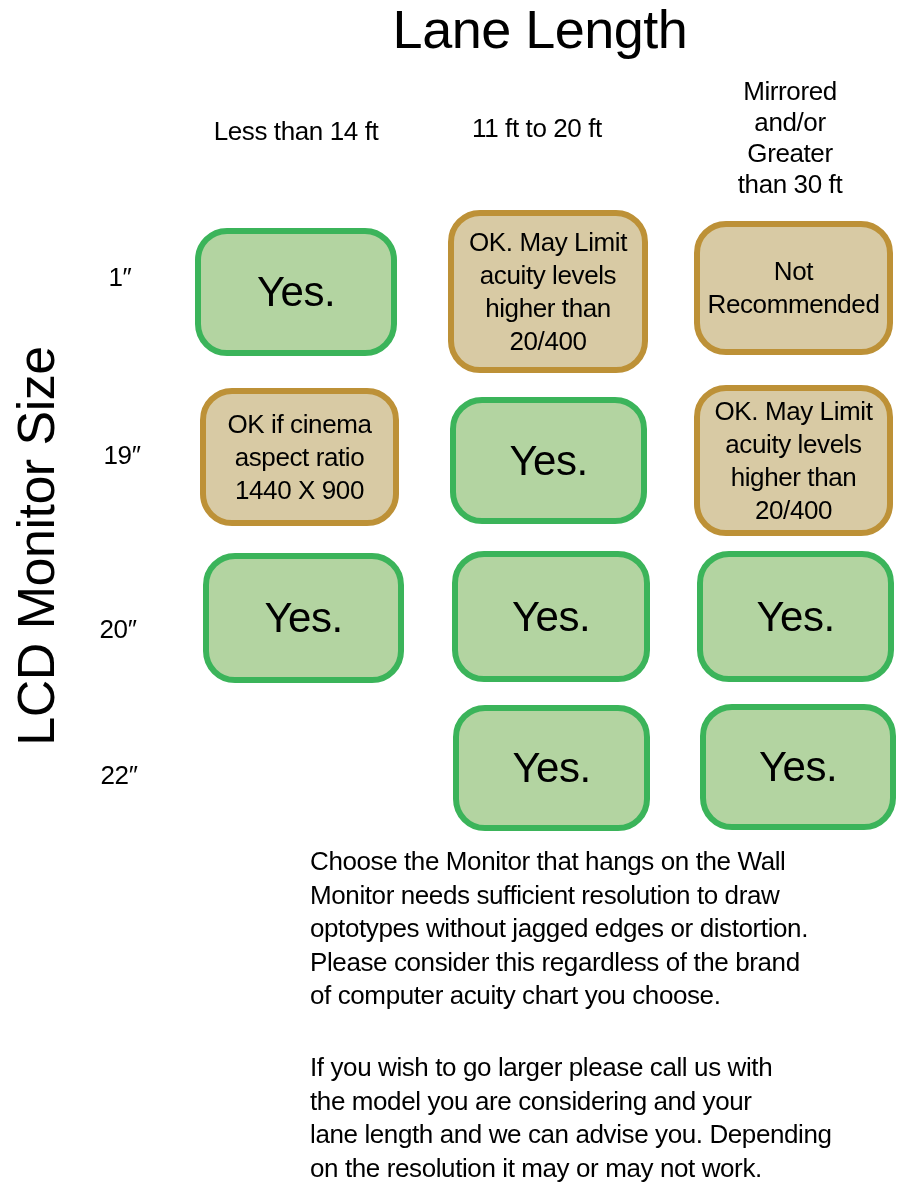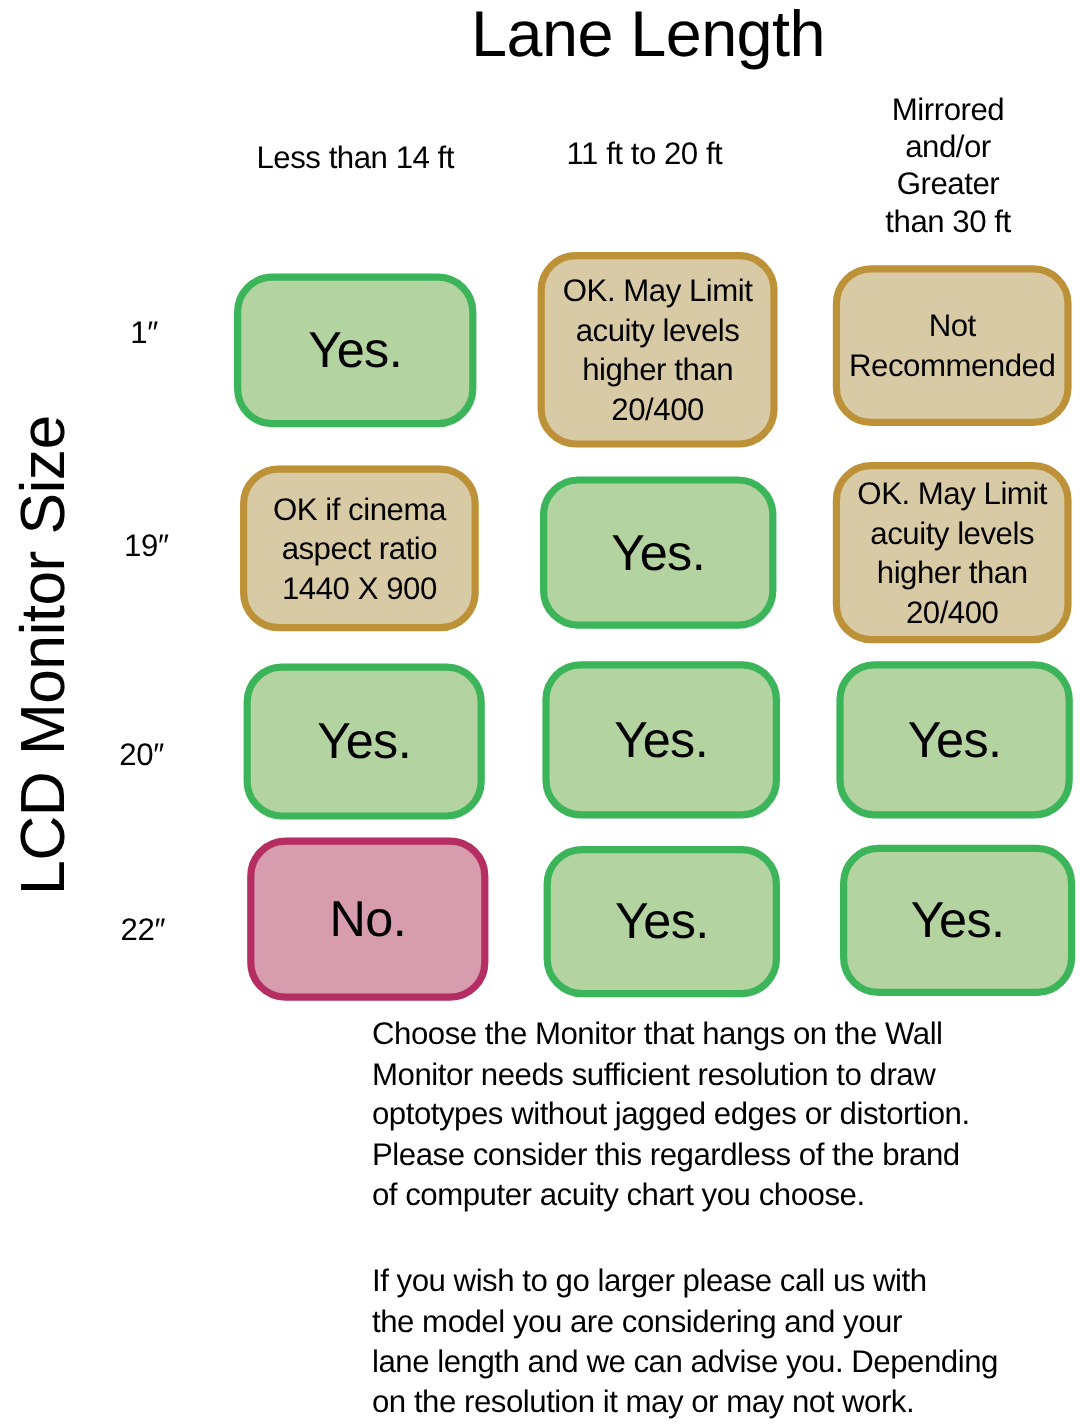--- a/index.html
+++ b/index.html
@@ -95,21 +95,20 @@
   <div class="cell r2c2 big variant-green">Yes.</div>
   <div class="cell r2c3 small variant-tan">OK. May Limit
 acuity levels
 higher than
 20/400</div>
 
   <div class="cell r3c1 big variant-green">Yes.</div>
   <div class="cell r3c2 big variant-green">Yes.</div>
   <div class="cell r3c3 big variant-green">Yes.</div>
 
-  <div class="cell r4c1 big variant-pink">No.</div>
   <div class="cell r4c2 big variant-green">Yes.</div>
   <div class="cell r4c3 big variant-green">Yes.</div>
 
   <div class="note note1">Choose the Monitor that hangs on the Wall
 Monitor needs sufficient resolution to draw
 optotypes without jagged edges or distortion.
 Please consider this regardless of the brand
 of computer acuity chart you choose.</div>
   <div class="note note2">If you wish to go larger please call us with
 the model you are considering and your

